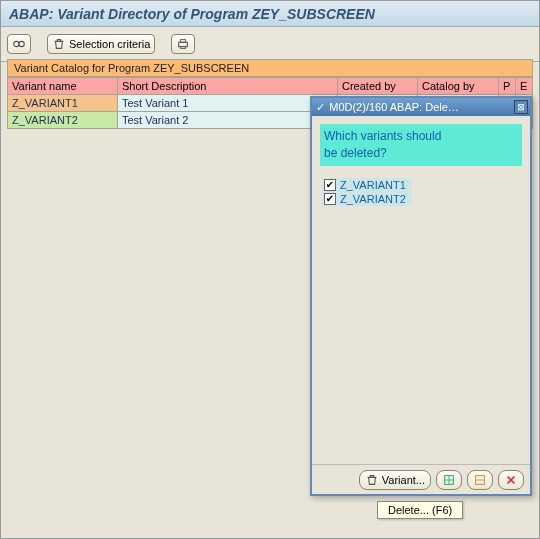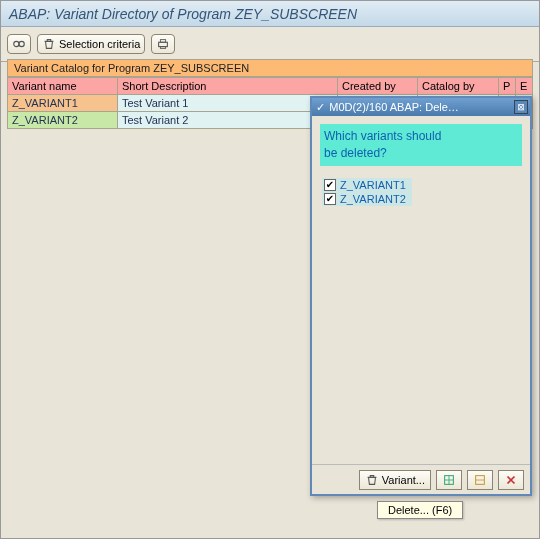--- a/index.html
+++ b/index.html
@@ -1,21 +1,21 @@
 <!DOCTYPE html>
 <html><head>
 <meta charset="utf-8">
 <style>
   * { box-sizing: border-box; }
   html, body { margin: 0; padding: 0; font-family: Arial, sans-serif; font-size: 11px; }
   .screen { width: 540px; height: 539px; background: #e8e4d8; border: 1px solid #999; position: relative; overflow: hidden; }
 
-  .titlebar { background: linear-gradient(#e0ecf4,#c4d8e8); height: 26px; line-height: 26px; padding-left: 8px; font-size: 14px; font-style: italic; color: #335577; border-bottom: 1px solid #9ab; font-weight: 400; }
+  .titlebar { background: linear-gradient(#e0ecf4,#c4d8e8); height: 26px; line-height: 26px; padding-left: 8px; font-size: 14px; font-style: italic; color: #335577; border-bottom: 1px solid #9ab; font-weight: 700; }
 
-  .toolbar { height: 28px; display: flex; align-items: center; gap: 6px; padding: 17px 6px; background: #eae6da; border-bottom: 1px solid #b0a890; }
+  .toolbar { height: 28px; display: flex; align-items: center; gap: 16px; padding: 17px 6px; background: #eae6da; border-bottom: 1px solid #b0a890; }
   .tbtn { border: 1px solid #8a8470; background: linear-gradient(#fdfcf7,#ece7d7); border-radius: 4px; height: 20px; padding: 0 4px; display: inline-flex; align-items: center; gap: 3px; font-size: 11px; cursor: pointer; }
   .tbtn svg { width: 14px; height: 14px; }
 
   .content { position: absolute; top: 58px; left: 6px; right: 6px; bottom: 6px; }
 
   .catalog-label { background: #fdba74; border: 1px solid #a9a48f; padding: 2px 6px; font-size: 11px; color: #222; }
 
   table.grid { width: 100%; border-collapse: collapse; table-layout: fixed; }
   table.grid th { background: #fca5a5; border: 1px solid #a9a48f; padding: 2px 4px; text-align: left; font-weight: normal; font-size: 11px; white-space: nowrap; overflow: hidden; }
   table.grid td { border: 1px solid #a9a48f; padding: 2px 4px; font-size: 11px; color: #223355; white-space: nowrap; overflow: hidden; }
@@ -29,21 +29,21 @@
   .popup { position: absolute; left: 303px; top: 37px; width: 222px; height: 400px; background: #e8e4d8; border: 2px solid #6088b8; box-shadow: 2px 2px 6px rgba(0,0,0,0.3); display: flex; flex-direction: column; }
   .popup-title { height: 18px; background: linear-gradient(#6fa0d0,#4a7aac); color: #fff; font-size: 11px; display: flex; align-items: center; padding: 0 18px 0 4px; position: relative; }
   .popup-closer { position: absolute; right: 2px; top: 2px; width: 14px; height: 14px; border: 1px solid #345; background: #5a88b8; color: #fff; font-size: 9px; text-align: center; line-height: 12px; cursor: pointer; }
   .prompt { margin: 8px; padding: 4px; color: #1060b0; background: #5eead4; font-size: 12px; line-height: 1.4; }
   .list { margin: 4px 10px; flex: 1; }
   .list-row { display: flex; align-items: center; gap: 4px; padding: 1px 2px; }
   .list-row.sel { background: #cce6e6; display: inline-flex; padding: 1px 6px 1px 2px; }
   .chk { width: 12px; height: 12px; border: 1px solid #666; background: #fff; display: inline-flex; align-items: center; justify-content: center; font-size: 10px; line-height: 10px; cursor: pointer; }
   .list-label { color: #1060b0; font-size: 11px; }
   .popup-footer { height: 30px; border-top: 1px solid #bbb; display: flex; align-items: center; justify-content: flex-end; gap: 5px; padding: 0 6px; background: #e8e4d8; }
-  .fbtn { border: 1px solid #8a8470; background: linear-gradient(#fdfcf7,#ece7d7); border-radius: 0; height: 20px; padding: 0 5px; display: inline-flex; align-items: center; gap: 3px; font-size: 11px; cursor: pointer; }
+  .fbtn { border: 1px solid #8a8470; background: linear-gradient(#fdfcf7,#ece7d7); border-radius: 8px; height: 20px; padding: 0 5px; display: inline-flex; align-items: center; gap: 3px; font-size: 11px; cursor: pointer; }
   .fbtn svg { width: 14px; height: 14px; }
 
   .tooltip { position: absolute; left: 370px; top: 442px; background: #fffde3; border: 1px solid #888; padding: 2px 10px; font-size: 11px; box-shadow: 1px 1px 2px rgba(0,0,0,0.2); }
 </style>
 </head>
 <body>
 
 <div class="screen">
 
   <div class="titlebar">ABAP: Variant Directory of Program ZEY_SUBSCREEN</div>

